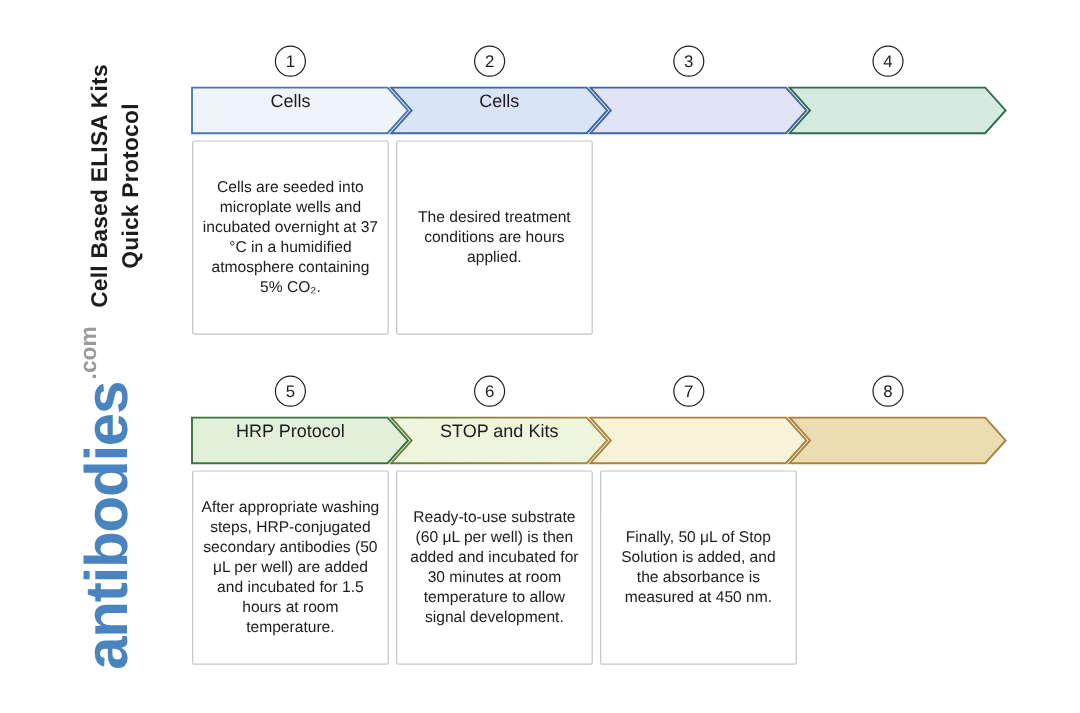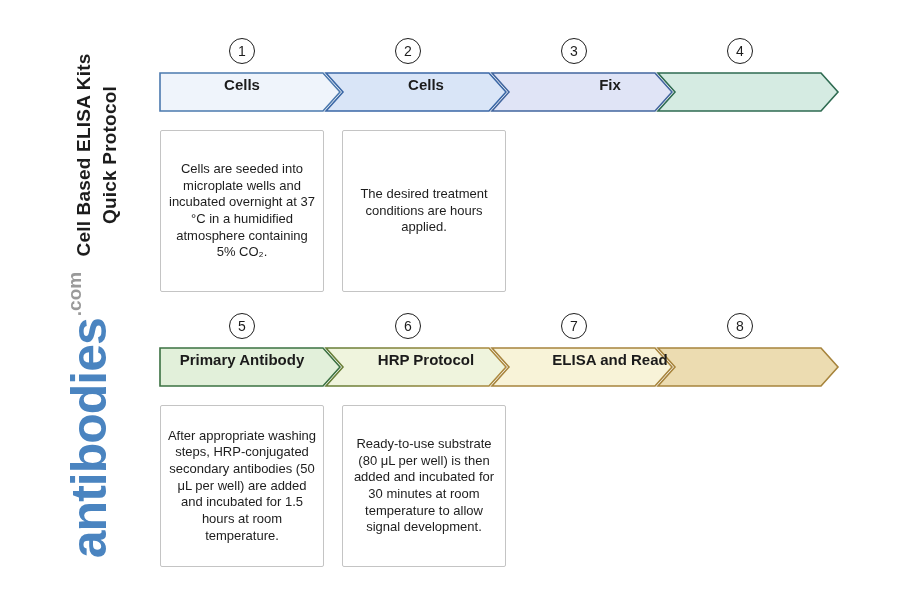--- a/index.html
+++ b/index.html
@@ -39,32 +39,31 @@
   .num-circle {
     width:26px; height:26px; box-sizing:border-box;
     border:1.8px solid #1e1e1e; border-radius:50%; background:#fff;
     display:flex; align-items:center; justify-content:center; font-size:14px;
   }
 
   .arrow-wrap { position:relative; height:40px; }
   svg.arrows { display:block; overflow:visible; }
   .arrow-labels {
     position:absolute; left:0; top:0; width:680px; height:24px;
-    display:grid; grid-template-columns:repeat(4,164px); column-gap:20px;
+    display:grid; grid-template-columns:repeat(4,164px); column-gap:10px;
     pointer-events:none;
-    font-weight:bold;
   }
   .arrow-label {
     display:flex; align-items:center; justify-content:center;
     font-size:15px; color:#1b1b1b;
   }
 
   .box-row {
-    display:grid; grid-template-columns:repeat(4,164px); column-gap:18px;
-    margin-top:18px;
+    display:grid; grid-template-columns:repeat(4,164px); column-gap:6px;
+    margin-top:5px;
   }
   .desc-box {
     height:162px; box-sizing:border-box; background:#ffffff;
     border:1.5px solid #c4c4c4; border-radius:2px;
     display:flex; align-items:center; justify-content:center;
     text-align:center; padding:4px 6px; font-size:13px; line-height:1.28;
   }
 </style>
 </head>
 <body>
@@ -99,21 +98,20 @@
     <div class="arrow-wrap">
       <svg class="arrows" width="680" height="40" viewBox="0 0 680 40">
         <polygon points="498,1 661,1 678,20 661,39 498,39 515,20" stroke-width="1.6" fill="#d5ebe2" stroke="#2e6b51"></polygon>
         <polygon points="332,1 495,1 512,20 495,39 332,39 349,20" stroke-width="1.6" fill="#e0e4f6" stroke="#41659e"></polygon>
         <polygon points="166,1 329,1 346,20 329,39 166,39 183,20" stroke-width="1.6" fill="#d9e5f7" stroke="#3a67a6"></polygon>
         <polygon points="0,1 163,1 180,20 163,39 0,39" stroke-width="1.6" fill="#eff4fb" stroke="#4b79ae"></polygon>
       </svg>
       <div class="arrow-labels">
         <div class="arrow-label">Cells</div>
         <div class="arrow-label">Cells</div>
-        <div class="arrow-label">Fix</div>
       </div>
     </div>
     <div class="box-row">
       <div class="desc-box">
           <span>Cells are seeded into microplate wells and incubated overnight at 37 °C in a humidified atmosphere containing 5% CO₂.</span>
         </div>
       <div class="desc-box">
           <span>The desired treatment conditions are hours applied.</span>
         </div>
     </div>
@@ -141,28 +139,30 @@
             <stop offset="0" stop-color="#647e37"></stop>
             <stop offset="1" stop-color="#b08a3e"></stop>
           </linearGradient>
         </defs>
         <polygon points="498,1 661,1 678,20 661,39 498,39 515,20" stroke-width="1.6" fill="#ecdcb1" stroke="#a7843c"></polygon>
         <polygon points="332,1 495,1 512,20 495,39 332,39 349,20" stroke-width="1.6" fill="#f8f3d8" stroke="#a7843c"></polygon>
         <polygon points="166,1 329,1 346,20 329,39 166,39 183,20" stroke-width="1.6" stroke="url(#grad-hrp)" fill="#eff4dd"></polygon>
         <polygon points="0,1 163,1 180,20 163,39 0,39" stroke-width="1.6" fill="#e2f0da" stroke="#3b7141"></polygon>
       </svg>
       <div class="arrow-labels">
-        <div class="arrow-label">Primary Antibody</div>
         <div class="arrow-label">HRP Protocol</div>
-        <div class="arrow-label">ELISA and Read</div>
+        <div class="arrow-label">STOP and Kits</div>
       </div>
     </div>
     <div class="box-row">
       <div class="desc-box">
           <span>After appropriate washing steps, HRP-conjugated secondary antibodies (50 μL per well) are added and incubated for 1.5 hours at room temperature.</span>
         </div>
       <div class="desc-box">
-          <span>Ready-to-use substrate (80 μL per well) is then added and incubated for 30 minutes at room temperature to allow signal development.</span>
+          <span>Ready-to-use substrate (60 μL per well) is then added and incubated for 30 minutes at room temperature to allow signal development.</span>
+        </div>
+      <div class="desc-box">
+          <span>Finally, 50 μL of Stop Solution is added, and the absorbance is measured at 450 nm.</span>
         </div>
     </div>
   </div>
 
 </div>
 
 </body></html>

